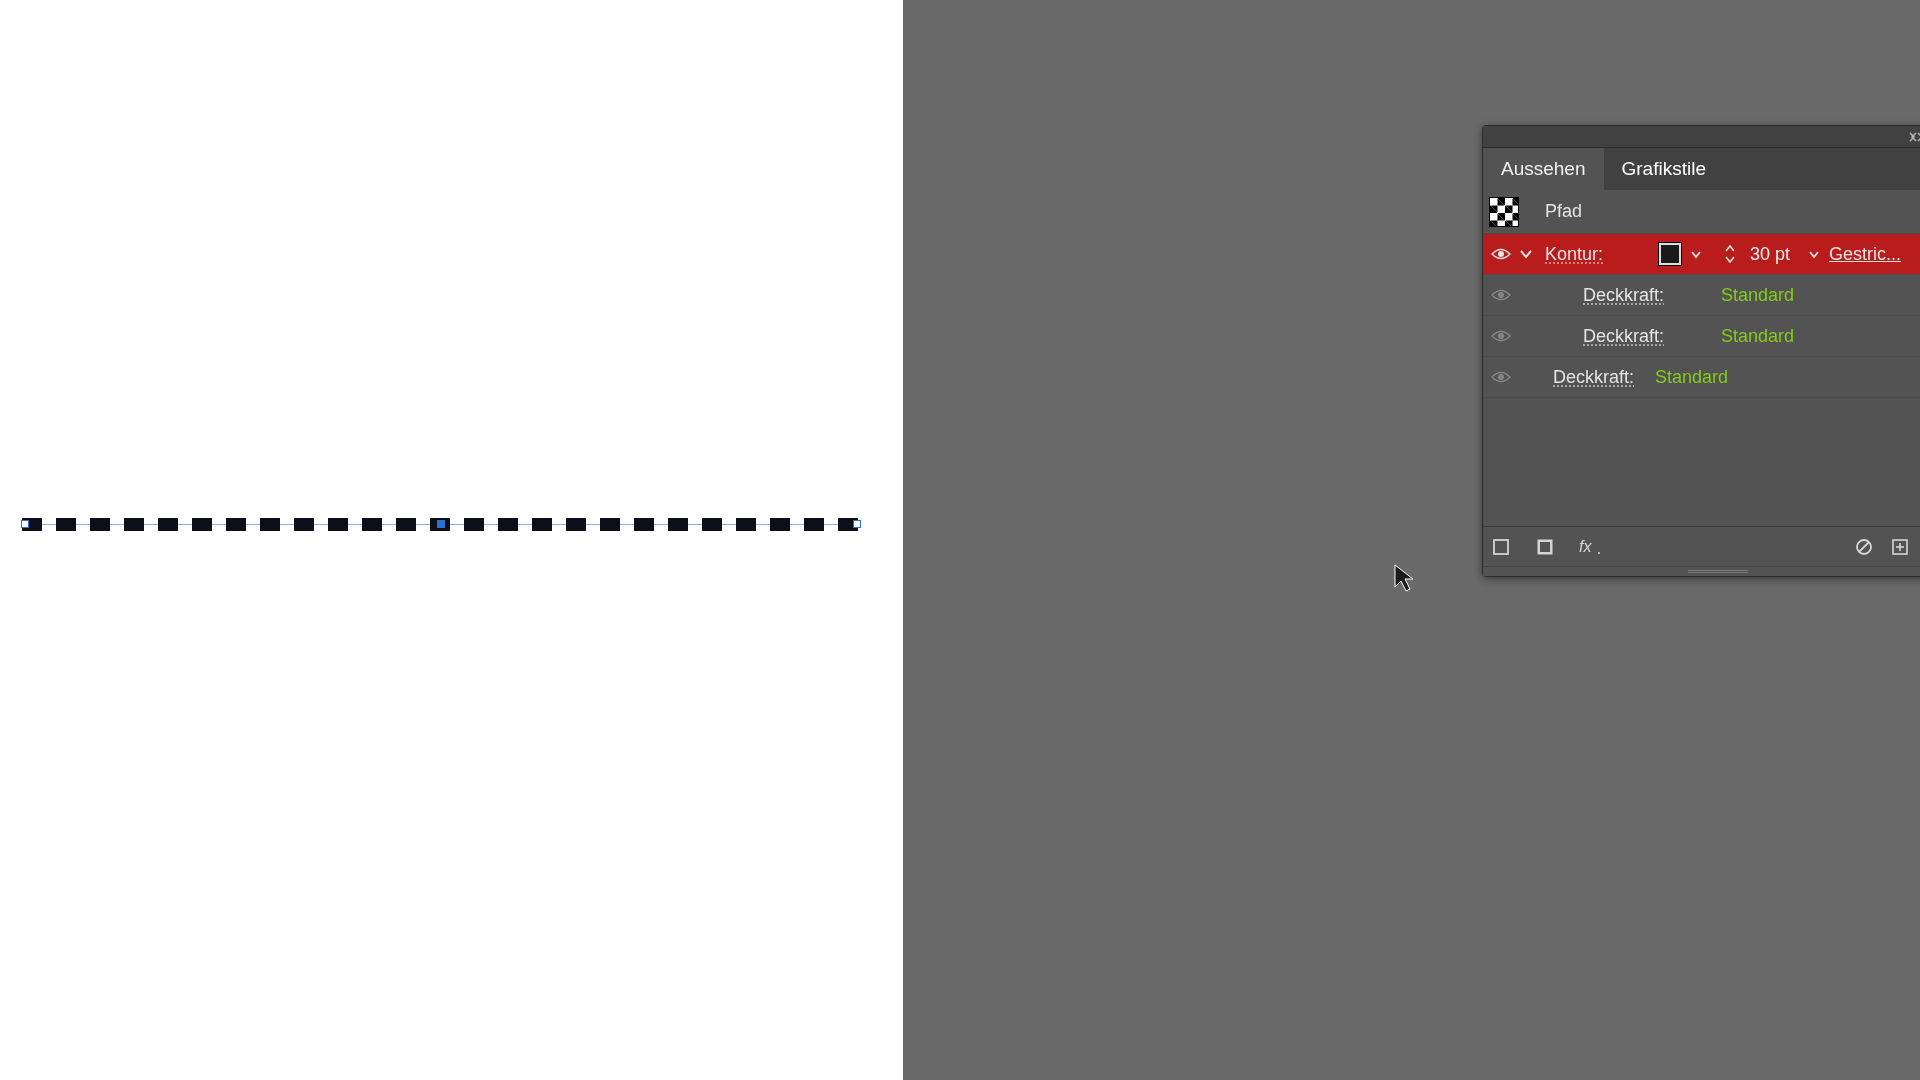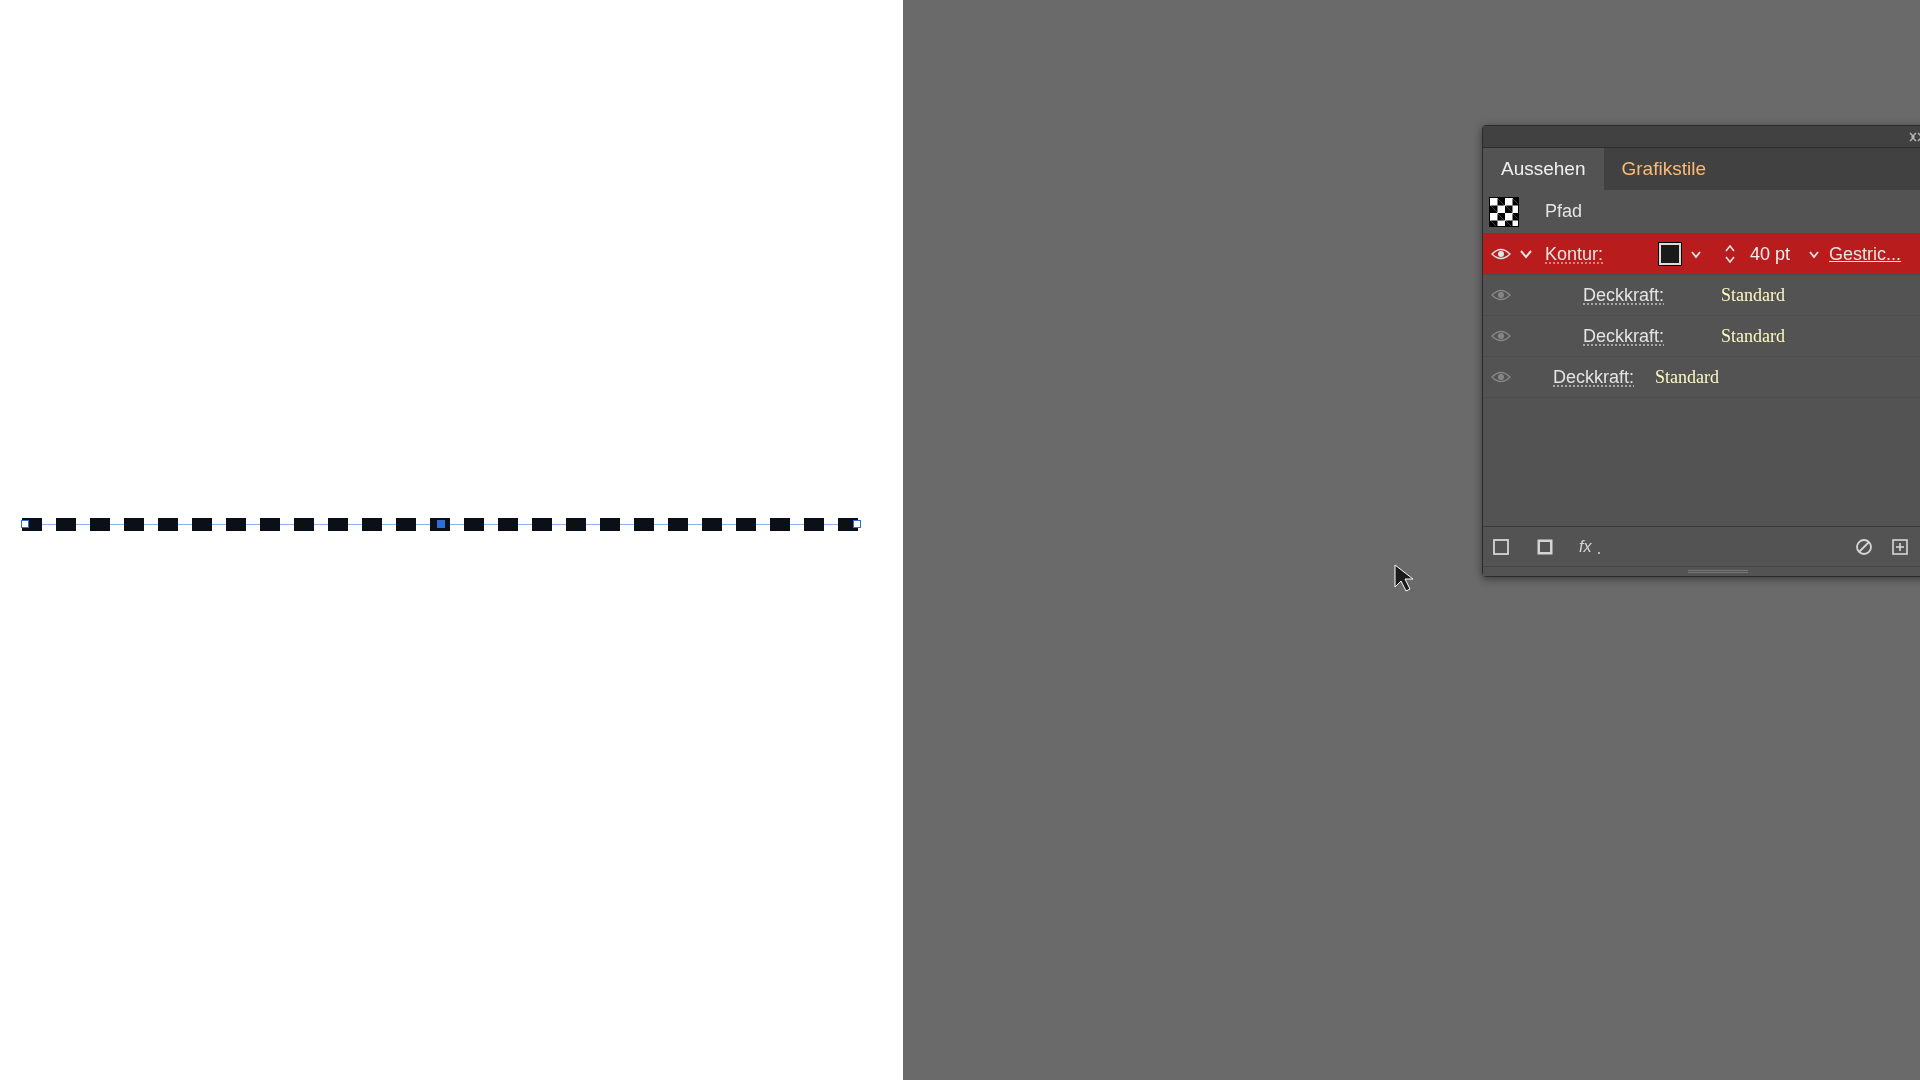--- a/index.html
+++ b/index.html
@@ -60,21 +60,21 @@
 .collapse-arrows, .close-x { cursor: pointer; opacity:.85; }
 
 .tab-bar {
   height: 42px;
   display: flex; align-items: flex-end;
   background: #414141;
   position: relative;
 }
 .tab {
   padding: 10px 18px 10px 18px;
-  color: #fdba74;
+  color: #ffffff;
   cursor: pointer;
   font-size: 19px;
 }
 .tab.active { background: #535353; color: #f0f0f0; }
 .panel-menu {
   position: absolute; right: 6px; top: 8px;
   cursor: pointer; opacity:.85;
 }
 
 .object-row {
@@ -145,21 +145,21 @@
 .weight-field {
   width: 58px; height: 26px; line-height:26px;
   color:#f0f0f0; text-align:center;
   border: none; background: transparent;
 }
 .brush-link {
   margin-left: 4px; color:#e4e4e4;
   text-decoration: underline; cursor:pointer;
   max-width: 74px; overflow:hidden; text-overflow:ellipsis; white-space:nowrap;
 }
-.value-txt { margin-left: 26px; color:#fef9c3;font-family:Liberation Serif, serif; }
+.value-txt { margin-left: 26px; color:#84cc16; }
 
 .empty-space { height: 128px; }
 
 .panel-footer {
   height: 40px;
   border-top: 1px solid #3a3a3a;
   display:flex; align-items:center;
   padding: 0 8px;
 }
 .ft-left { display:flex; gap:24px; }
@@ -270,21 +270,21 @@
         <svg width="12" height="12" viewBox="0 0 12 12">
             <path d="M2 4 L6 9 L10 4" fill="none" stroke="#e4e4e4" stroke-width="1.8"></path>
           </svg>
       </span>
       <div class="stroke-weight">
         <span class="stepper">
           <svg width="14" height="22" viewBox="0 0 14 22">
               <path d="M3 8 L7 3 L11 8 M3 14 L7 19 L11 14" fill="none" stroke="#e4e4e4" stroke-width="1.6"></path>
             </svg>
         </span>
-        <span class="weight-field">40 pt</span>
+        <span class="weight-field">30 pt</span>
         <span class="dd-btn">
           <svg width="12" height="12" viewBox="0 0 12 12">
               <path d="M2 4 L6 9 L10 4" fill="none" stroke="#e4e4e4" stroke-width="1.8"></path>
             </svg>
         </span>
       </div>
       <span class="brush-link">Gestric...</span>
     </div>
 
     <div class="attr-row">

